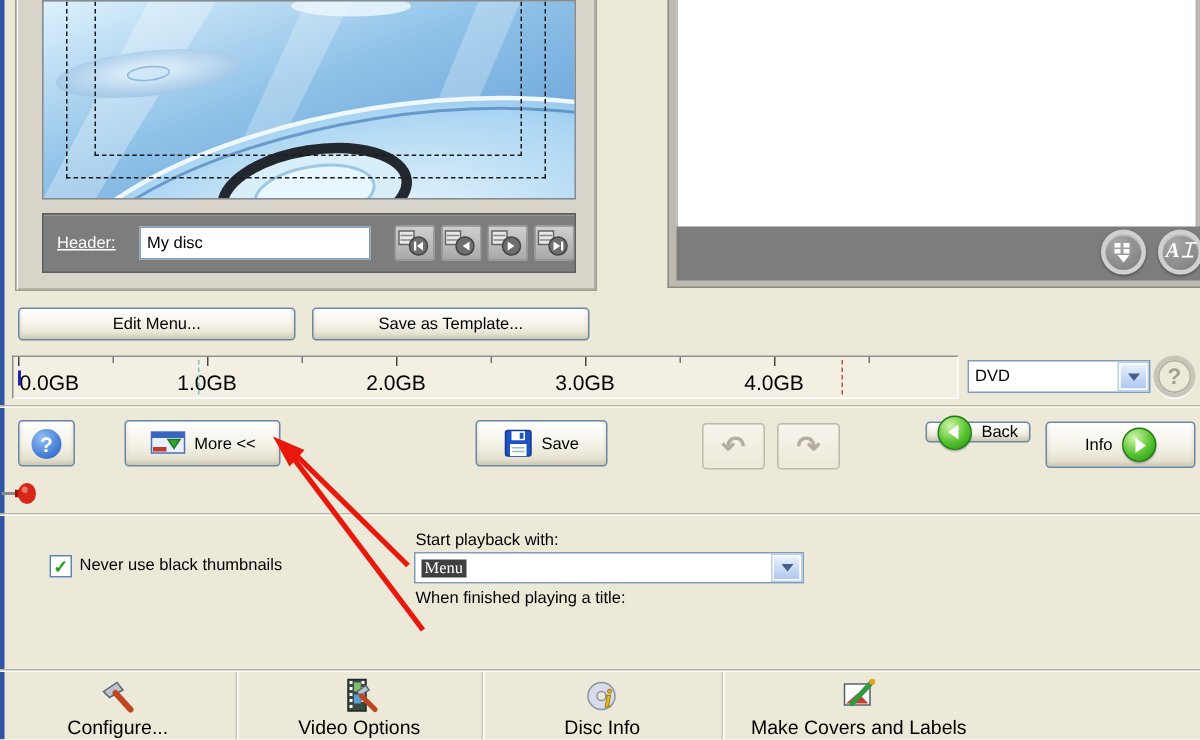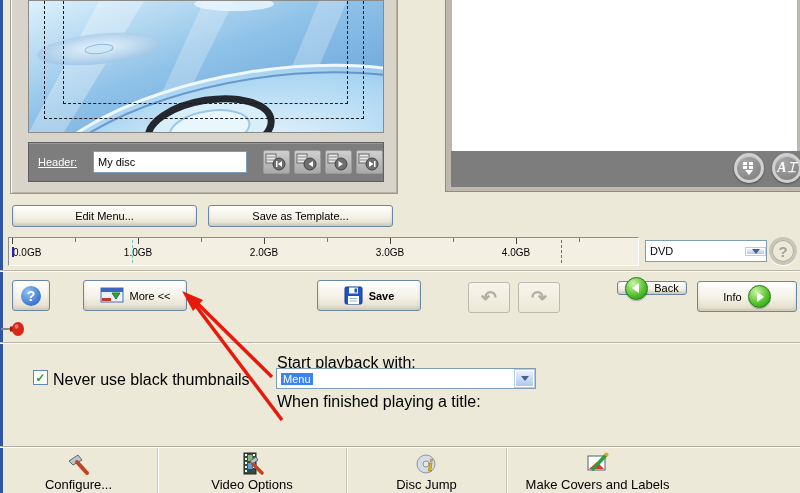--- a/index.html
+++ b/index.html
@@ -56,67 +56,67 @@
     gap:6px;cursor:pointer;box-shadow:inset 0 -2px 3px rgba(175,170,145,.4);}
   #btn-edit-menu{left:12px;top:205px;width:185px;height:22px;}
   #btn-save-template{left:208px;top:205px;width:185px;height:22px;}
 
   
   #capacity{left:8px;top:237px;width:629px;height:27px;background:#F3F0E3;
     border-top:1px solid #8E8E8E;border-left:1px solid #8E8E8E;
     border-bottom:1px solid #fff;border-right:1px solid #fff;}
   .tick{position:absolute;top:0;width:1px;background:#444;}
   .tick.major{height:6px;} .tick.minor{height:4px;background:#777;}
-  .tick-label{position:absolute;top:9px;font-size:10px;color:#000;transform:translateX(-50%);white-space:nowrap;}
+  .tick-label{position:absolute;top:9px;font-size:14px;color:#000;transform:translateX(-50%);white-space:nowrap;}
   .tick-label.first{transform:none;}
   #cap-current{position:absolute;left:3px;top:9px;width:2px;height:10px;background:#2222BB;}
   #cap-line-teal{position:absolute;left:123px;top:2px;height:23px;width:0;border-left:1px dashed #6FC9C2;}
   #cap-line-red{position:absolute;left:552px;top:2px;height:23px;width:0;border-left:1px dashed #C05048;}
 
   
   .combo{position:absolute;background:#fff;border:1px solid #7F9DB9;display:flex;align-items:stretch;cursor:pointer;}
   .combo .val{flex:1;padding:3px 4px;white-space:nowrap;overflow:hidden;display:flex;align-items:center;}
   .combo .dbtn{width:17px;background:linear-gradient(#E9F1FC,#CBDCF6 50%,#AFC9EF);
     border:1px solid #fff;outline:1px solid #B8CEEA;margin:1px;display:flex;align-items:center;justify-content:center;}
   .chev{width:0;height:0;border-left:4px solid transparent;border-right:4px solid transparent;border-top:5px solid #44608C;}
-  #combo-format{left:645px;top:240px;width:122px;height:22px;box-sizing:border-box;align-items:center;}
+  #combo-format{left:645px;top:240px;width:122px;height:22px;box-sizing:border-box;}
   #help-gray{left:769px;top:237px;width:28px;height:28px;border-radius:50%;
     background:#ECE9D8;border:3px solid #c9c5ba;box-shadow:inset 0 0 0 1px #b0ac9f, 0 1px 1px #fff;
     box-sizing:border-box;display:flex;align-items:center;justify-content:center;
     color:#a5a093;font-weight:bold;font-size:15px;cursor:pointer;}
 
   .groove{position:absolute;left:0;width:800px;height:0;border-top:1px solid #B9B5A8;border-bottom:1px solid #FBFAF4;}
 
   
   #btn-help{left:12px;top:280px;width:38px;height:31px;}
   .qball{width:20px;height:20px;border-radius:50%;background:radial-gradient(circle at 35% 30%,#8FC0F4,#1C56C0);
     color:#fff;font-weight:bold;font-size:14px;display:flex;align-items:center;justify-content:center;}
   #btn-more{left:83px;top:280px;width:104px;height:31px;}
-  #btn-save{left:317px;top:280px;width:104px;height:31px;font-weight:bold;}
+  #btn-save{left:317px;top:280px;width:88px;height:31px;}
   .flat-btn{position:absolute;width:40px;height:29px;border:1px solid #BDB9AB;border-radius:3px;
     background:linear-gradient(#F7F5EC,#ECE8D8);display:flex;align-items:center;justify-content:center;
     color:#B3AEA0;font-size:19px;font-weight:bold;cursor:default;}
   #btn-undo{left:468px;top:282px;} #btn-redo{left:518px;top:282px;}
   #btn-back{left:617px;top:281px;width:70px;height:14px;}
   #btn-next{left:697px;top:281px;width:100px;height:31px;}
   .sphere{width:21px;height:21px;border-radius:50%;border:1px solid #1E7A14;
     background:radial-gradient(circle at 35% 28%,#CFF5A8,#57C32F 55%,#1F8C17);
     display:flex;align-items:center;justify-content:center;box-shadow:0 1px 1px rgba(0,0,0,.25);}
   .tri-l{width:0;height:0;border-top:5px solid transparent;border-bottom:5px solid transparent;border-right:7px solid #fff;margin-right:2px;}
   .tri-r{width:0;height:0;border-top:5px solid transparent;border-bottom:5px solid transparent;border-left:7px solid #fff;margin-left:2px;}
 
   
-  .opt-label{position:absolute;font-size:16px;}
+  .opt-label{position:absolute;font-size:11px;}
   #chk-box{left:33px;top:370px;width:13px;height:13px;background:#fff;border:1px solid #5F86B5;
     display:flex;align-items:center;justify-content:center;cursor:pointer;}
   #chk-box span{color:#21A121;font-weight:bold;font-size:12px;line-height:10px;}
   #chk-label{left:53px;top:371px;}
   #lbl-start{left:277px;top:354px;}
   #combo-start{left:276px;top:368px;width:260px;height:21px;box-sizing:border-box;}
-  .sel{background:#3b82f6;color:#fff;padding:0 2px;}
+  .sel{background:#404040;color:#fff;padding:0 2px;font-family:Liberation Serif, serif;}
   #lbl-finished{left:277px;top:393px;}
   #combo-finished{left:276px;top:407px;width:260px;height:21px;box-sizing:border-box;}
 
   
   #toolbar{left:0;top:447px;width:800px;height:46px;border-top:1px solid #fff;
     box-shadow:0 -1px 0 #B5B1A5;display:flex;}
   .tb-item{position:relative;display:flex;flex-direction:column;align-items:center;justify-content:flex-start;
     padding-top:4px;cursor:pointer;box-sizing:border-box;}
   .tb-item + .tb-item{border-left:1px solid #C9C5B8;box-shadow:inset 1px 0 0 #fff;}
   .tb-item .ic{height:24px;display:flex;align-items:center;}
@@ -344,21 +344,21 @@
   <div class="abs" id="toolbar">
     <div class="tb-item" style="width:157px">
       <span class="ic">
           <svg width="26" height="24">
         <polygon points="3,9 12,3 16,8 7,13" fill="#B8C4CE" stroke="#5B6770"></polygon>
         <line x1="11" y1="10" x2="21" y2="21" stroke="#C14423" stroke-width="4" stroke-linecap="round"></line>
       </svg>
         </span>
       <span class="lb">Configure...</span>
     </div>
-    <div class="tb-item" style="width:189px">
+    <div class="tb-item" style="width:164px">
       <span class="ic">
           <svg width="26" height="24">
         <rect x="5" y="1" width="12" height="21" fill="#3A4A42" stroke="#1e2a24"></rect>
         <rect x="6" y="2" width="2" height="2" fill="#fff"></rect>
             <rect x="6" y="6" width="2" height="2" fill="#fff"></rect>
         <rect x="6" y="10" width="2" height="2" fill="#fff"></rect>
             <rect x="6" y="14" width="2" height="2" fill="#fff"></rect>
         <rect x="6" y="18" width="2" height="2" fill="#fff"></rect>
         <rect x="14" y="2" width="2" height="2" fill="#fff"></rect>
             <rect x="14" y="6" width="2" height="2" fill="#fff"></rect>
@@ -373,21 +373,21 @@
       <span class="lb">Video Options</span>
     </div>
     <div class="tb-item" style="width:160px">
       <span class="ic">
           <svg width="26" height="24">
         <circle cx="12" cy="12" r="9" fill="#D7DCE6" stroke="#8A93A5"></circle>
         <circle cx="12" cy="12" r="3" fill="#ECE9D8" stroke="#8A93A5"></circle>
         <text x="14" y="19" font-family="Liberation Serif,serif" font-size="17" font-style="italic" font-weight="bold" fill="#E8B820" stroke="#9A7A10" stroke-width="0.6">i</text>
       </svg>
         </span>
-      <span class="lb">Disc Jump</span>
+      <span class="lb">Disc Info</span>
     </div>
     <div class="tb-item" style="width:182px">
       <span class="ic">
           <svg width="26" height="24">
         <rect x="3" y="4" width="17" height="14" fill="#fff" stroke="#55616E"></rect>
         <polygon points="4,17 12,10 19,17" fill="#CC3B2E"></polygon>
         <line x1="8" y1="17" x2="21" y2="3" stroke="#2E9C3E" stroke-width="3.5" stroke-linecap="round"></line>
         <circle cx="21.5" cy="2.5" r="2" fill="#E8A020"></circle>
       </svg>
         </span>

